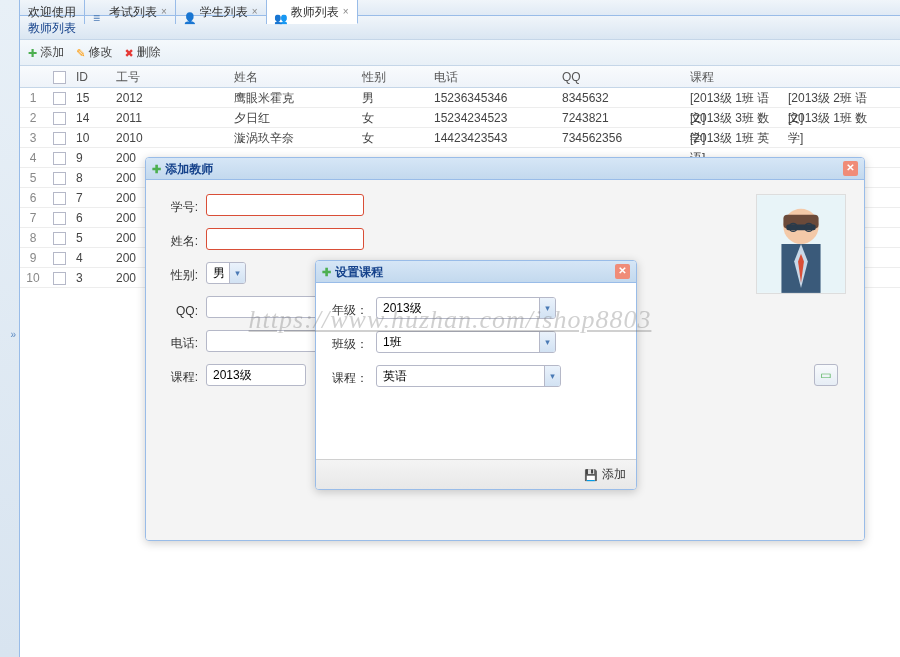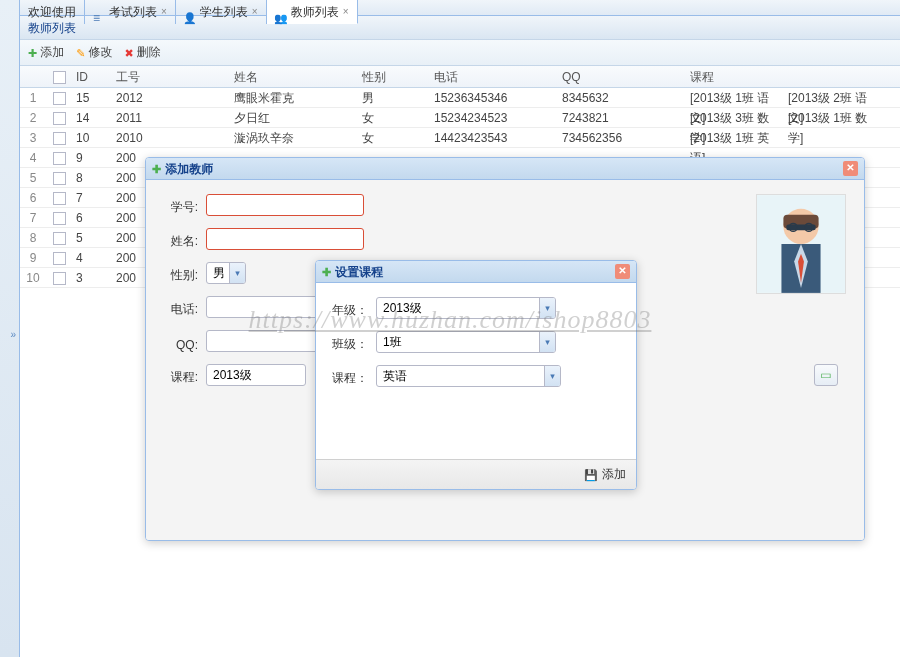--- a/index.html
+++ b/index.html
@@ -273,25 +273,25 @@
         </div>
       <div class="form-row">
           <div class="form-label">姓名:</div>
           <input class="form-input err" style="width: 158px;">
         </div>
       <div class="form-row">
           <div class="form-label">性别:</div>
           <div class="combo"><input class="form-input" style="width: 40px;" value="男"><span class="arrow">▾</span></div>
         </div>
       <div class="form-row">
+          <div class="form-label">QQ:</div>
+          <input class="form-input" style="width: 158px;">
+        </div>
+      <div class="form-row">
           <div class="form-label">电话:</div>
-          <input class="form-input" style="width: 158px;">
-        </div>
-      <div class="form-row">
-          <div class="form-label">QQ:</div>
           <input class="form-input" style="width: 158px;">
         </div>
       <div class="form-row">
           <div class="form-label">课程:</div>
           <input class="form-input" style="width: 100px;" readonly="" value="2013级">
           <div style="flex:1"></div>
           <div class="add-course-btn" style="position:absolute; right:26px;">▭</div>
         </div>
     </div>
     <div class="dlg-foot">

